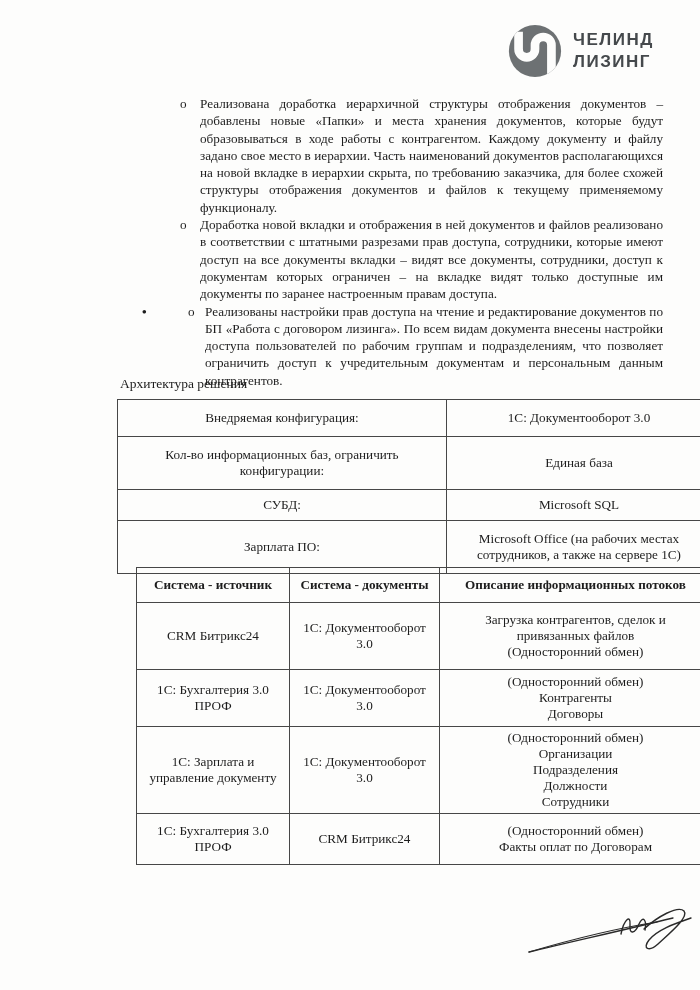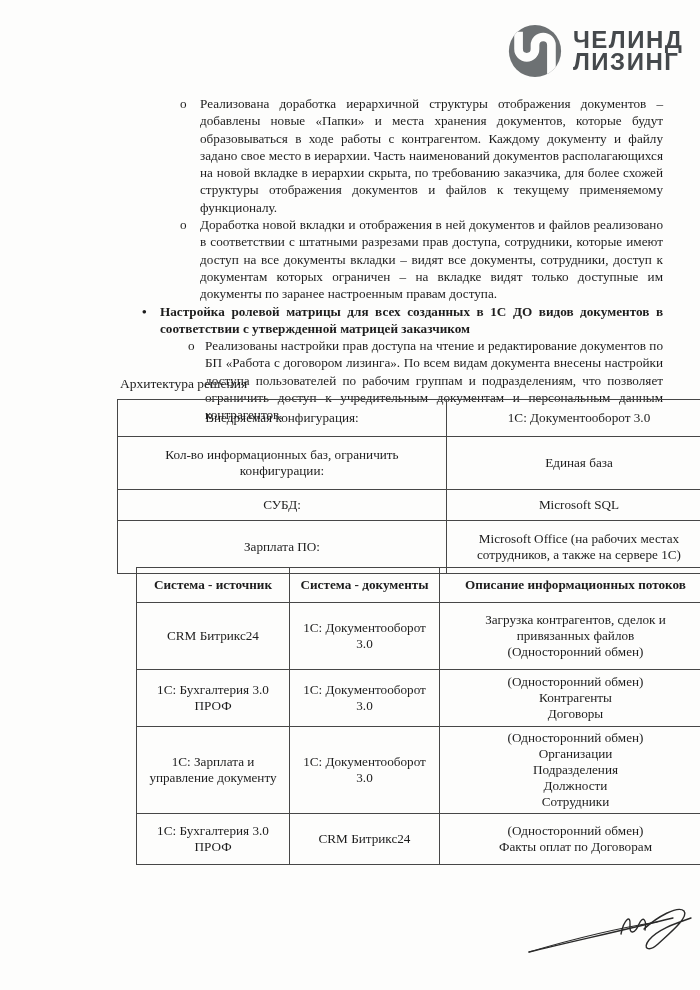--- a/index.html
+++ b/index.html
@@ -13,21 +13,21 @@
   }
 
   
   .logo {
     position:absolute; top:22px; left:506px;
     display:flex; align-items:center; gap:9px;
   }
   .logo-icon { width:58px; height:58px; flex:0 0 auto; }
   .logo-text {
     font-family:"Liberation Sans", sans-serif;
-    font-weight:bold; font-size:24px; line-height:22px;
+    font-weight:bold; font-size:17px; line-height:22px;
     letter-spacing:1.5px; color:#45494c;
   }
 
   
   .bullets {
     position:absolute; top:95px; left:120px; width:543px;
     font-size:13.2px; line-height:17.3px;
     text-align:justify;
   }
   .li { position:relative; }
@@ -95,21 +95,20 @@
   <div class="li sub">
     <span class="marker">o</span>
     <span>Реализована доработка иерархичной структуры отображения документов – добавлены новые «Папки» и места хранения документов, которые будут образовываться в ходе работы с контрагентом. Каждому документу и файлу задано свое место в иерархии. Часть наименований документов располагающихся на новой вкладке в иерархии скрыта, по требованию заказчика, для более схожей структуры отображения документов и файлов к текущему применяемому функционалу.</span>
   </div>
   <div class="li sub">
     <span class="marker">o</span>
     <span>Доработка новой вкладки и отображения в ней документов и файлов реализовано в соответствии с штатными разрезами прав доступа, сотрудники, которые имеют доступ на все документы вкладки – видят все документы, сотрудники, доступ к документам которых ограничен – на вкладке видят только доступные им документы по заранее настроенным правам доступа.</span>
   </div>
   <div class="li main">
     <span class="marker">•</span>
-    <span>Настройка ролевой матрицы для всех созданных в 1С ДО видов документов в соответствии с утвержденной матрицей заказчиком</span>
   </div>
   <div class="li sub3">
     <span class="marker">o</span>
     <span>Реализованы настройки прав доступа на чтение и редактирование документов по БП «Работа с договором лизинга». По всем видам документа внесены настройки доступа пользователей по рабочим группам и подразделениям, что позволяет ограничить доступ к учредительным документам и персональным данным контрагентов.</span>
   </div>
 </div>
 
 <div class="section-title">Архитектура решения</div>
 
 <table class="cfg">

